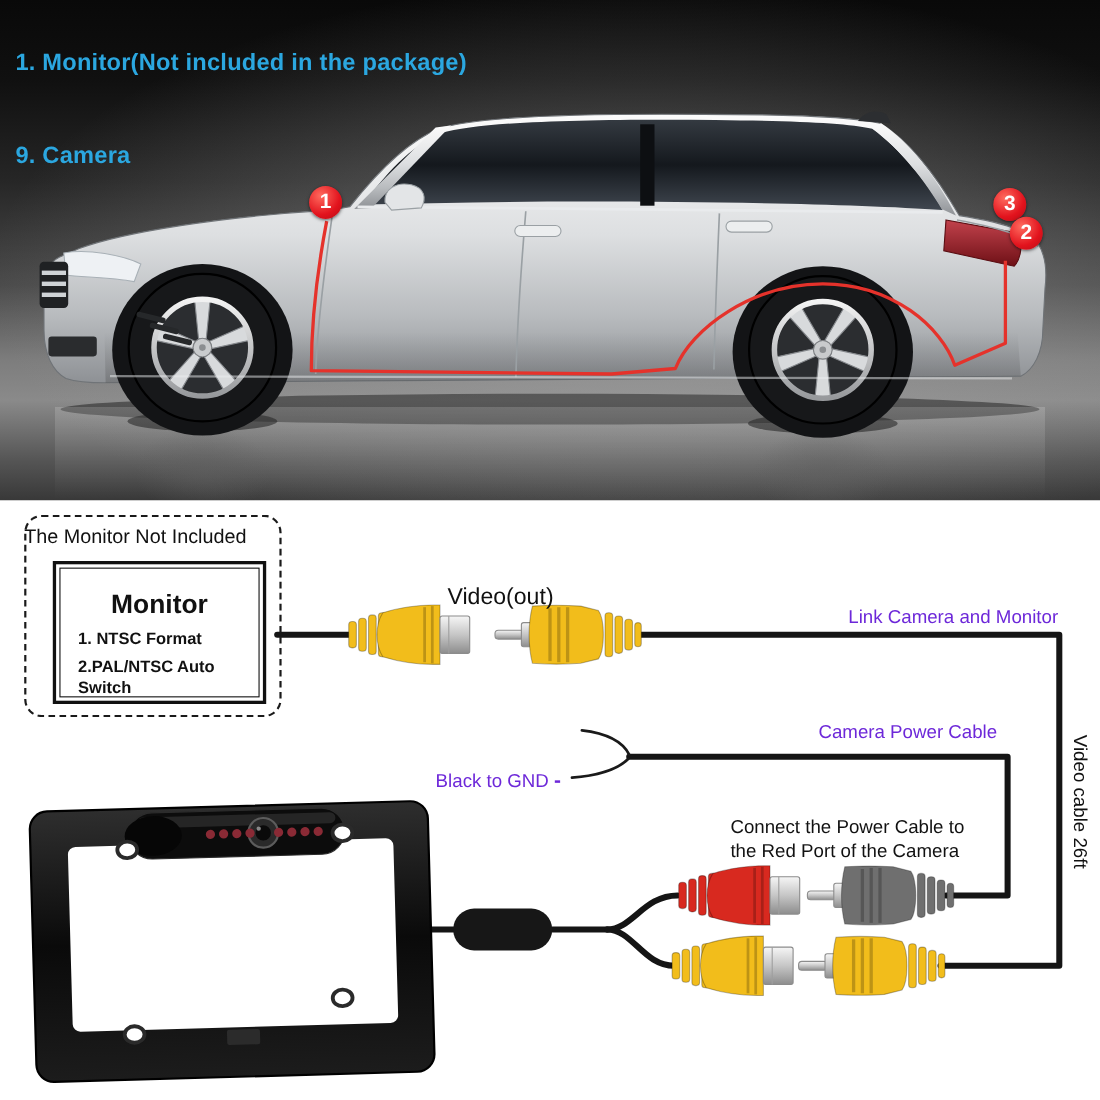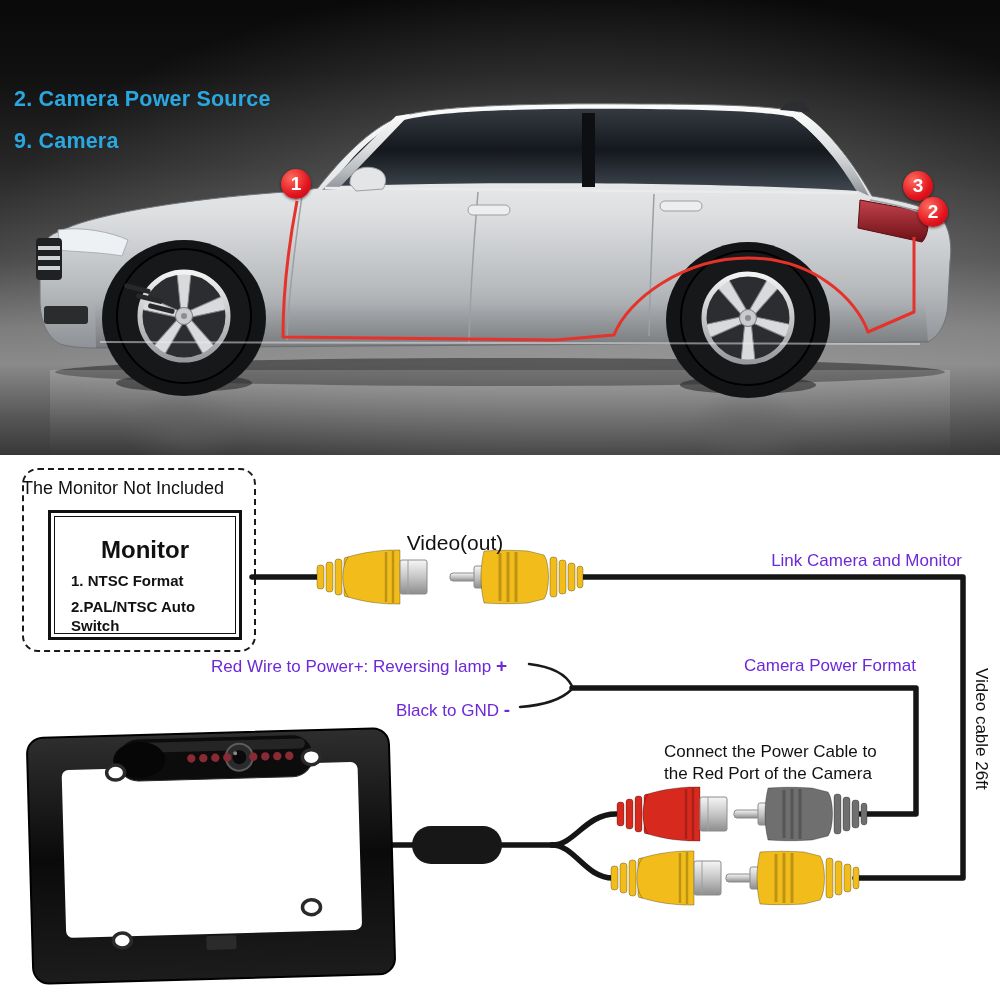--- a/index.html
+++ b/index.html
@@ -155,21 +155,21 @@
       <path d="M860,200 L926,212 C930,222 928,236 922,242 L858,228 Z" fill="url(#tailG)" stroke="#5a0d12"></path>
       <path d="M870,200 C892,204 930,212 944,224" stroke="#9aa0a4" stroke-width="1.3" fill="none"></path>
       <path d="M780,110 C786,101 798,99 806,104 L810,112 Z" fill="#2c2e31"></path>
       <path d="M100,342 L920,344" stroke="#eceeef" stroke-width="2" opacity=".5" fill="none"></path>
 
       <path d="M297,201 C288,248 283,298 283,337 L556,340 L614,335
                C628,299 684,258 748,258 C812,258 856,298 868,332
                L914,312 L914,237" fill="none" stroke="#e5322b" stroke-width="3" stroke-linejoin="round"></path>
     </svg>
 
-    <div class="abs cyan-label" style="left:14px;top:87px">2. Camera Power Source</div>
+    <div class="abs cyan-label" style="left:14px;top:45px">1. Monitor(Not included in the package)</div>
     <div class="abs cyan-label" style="left:14px;top:129px">9. Camera</div>
 
     <div class="abs marker" style="left:281px;top:169px">1</div>
     <div class="abs marker" style="left:903px;top:171px">3</div>
     <div class="abs marker" style="left:918px;top:197px">2</div>
   </div>
 
   <div id="diagram" class="abs">
 
     <svg class="abs" style="left:0;top:0" width="1000" height="545" viewBox="0 455 1000 545">
@@ -280,27 +280,23 @@
       <div class="monitor-inner">
         <div class="mon-title">Monitor</div>
         <div class="mon-line">1. NTSC Format</div>
         <div class="mon-line">2.PAL/NTSC Auto Switch</div>
       </div>
     </div>
 
     <div class="abs t-videoout">Video(out)</div>
     <div class="abs lbl t-link">Link Camera and Monitor</div>
     <div class="abs t-vcable">Video cable 26ft</div>
-    <div class="abs lbl t-redwire">
-      <span>Red Wire to Power+: Reversing lamp</span>
-      <b>+</b>
-    </div>
     <div class="abs lbl t-gnd">
       <span>Black to GND</span>
       <b>-</b>
     </div>
-    <div class="abs lbl t-powercable">Camera Power Format</div>
+    <div class="abs lbl t-powercable">Camera Power Cable</div>
     <div class="abs t-connect">
       <div>Connect the Power Cable to</div>
       <div>the Red Port of the Camera</div>
     </div>
   </div>
 </div>
 
 </body></html>

